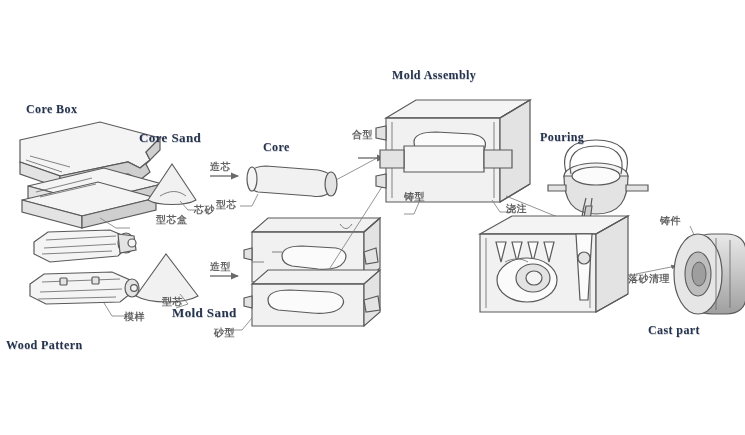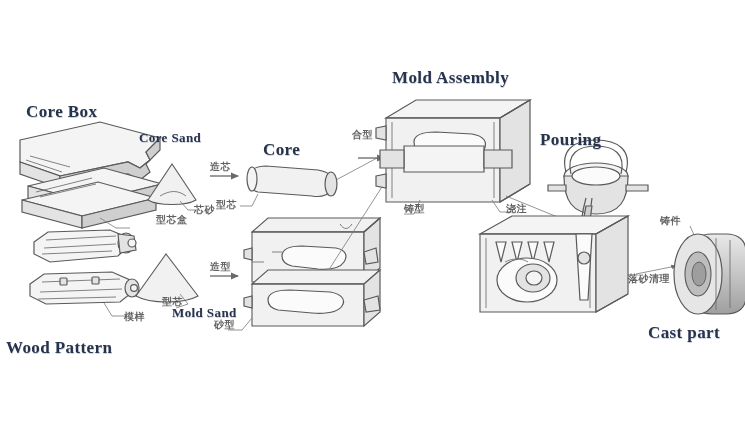--- a/index.html
+++ b/index.html
@@ -5,21 +5,21 @@
   html,body{margin:0;padding:0;background:#ffffff;}
   body{width:745px;height:435px;overflow:hidden;
        font-family:"Liberation Serif",serif;}
   #stage{position:relative;width:745px;height:435px;background:#fff;}
 
   .en-title{
     position:absolute;
     font-family:"Liberation Serif",serif;
     font-weight:bold;
     color:#26334d;
-    font-size:17px;
+    font-size:12px;
     letter-spacing:.4px;
     white-space:nowrap;
     text-shadow:0.5px 0.5px 0 rgba(120,130,150,.35);
   }
   .cn-label{
     position:absolute;
     font-family:"DejaVu Sans",sans-serif;
     font-weight:bold;
     color:#4a4a4a;
     font-size:10px;
@@ -229,22 +229,22 @@
   <div class="en-title" style="left:540px; top:130px;">Pouring</div>
   <div class="en-title" style="left:172px; top:305px; font-size:13px;">Mold Sand</div>
   <div class="en-title" style="left:6px;   top:338px;">Wood Pattern</div>
   <div class="en-title" style="left:648px; top:315px;margin-top:8px;">Cast part</div>
 
   <div class="cn-label" style="left:128px; top:213px;margin-left:28px;">型芯盒</div>
   <div class="cn-label" style="left:194px; top:203px;">芯砂</div>
   <div class="cn-label" style="left:216px; top:198px;">型芯</div>
   <div class="cn-label" style="left:124px; top:310px;">模样</div>
   <div class="cn-label" style="left:162px; top:295px;">型芯</div>
-  <div class="cn-label" style="left:214px; top:318px;">砂型</div>
-  <div class="cn-label" style="left:404px; top:202px;">铸型</div>
+  <div class="cn-label" style="left:214px; top:326px;">砂型</div>
+  <div class="cn-label" style="left:404px; top:190px;">铸型</div>
   <div class="cn-label" style="left:660px; top:214px;">铸件</div>
 
   <div class="cn-label" style="left:210px; top:160px;">造芯</div>
   <div class="cn-label" style="left:210px; top:260px;">造型</div>
   <div class="cn-label" style="left:352px; top:128px;">合型</div>
   <div class="cn-label" style="left:506px; top:202px;">浇注</div>
   <div class="cn-label" style="left:628px; top:272px;">落砂清理</div>
 
 </div>
 

